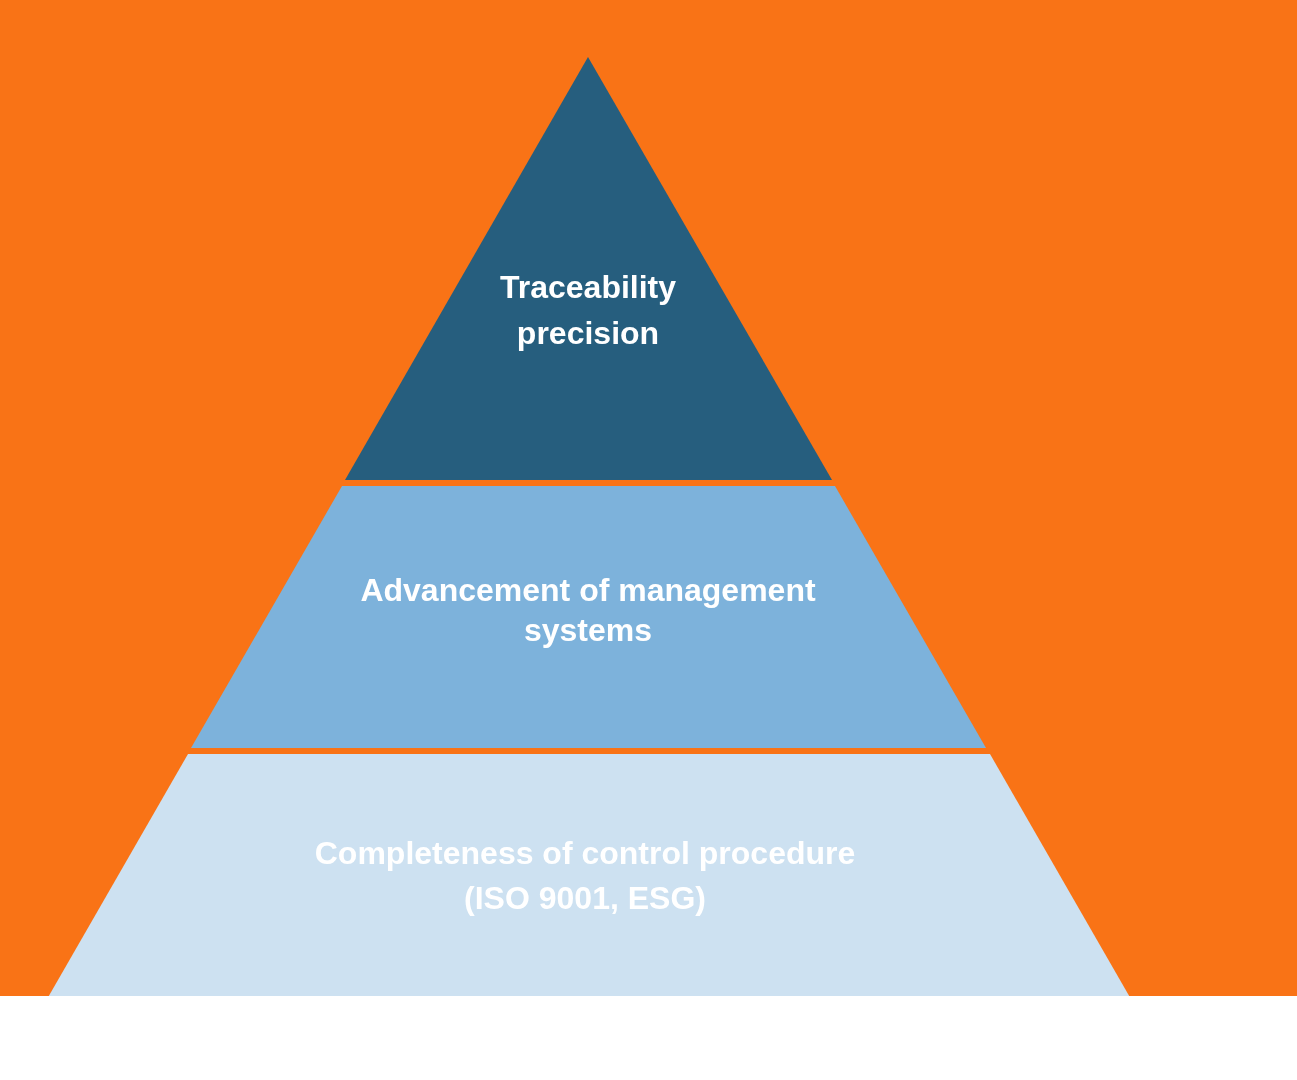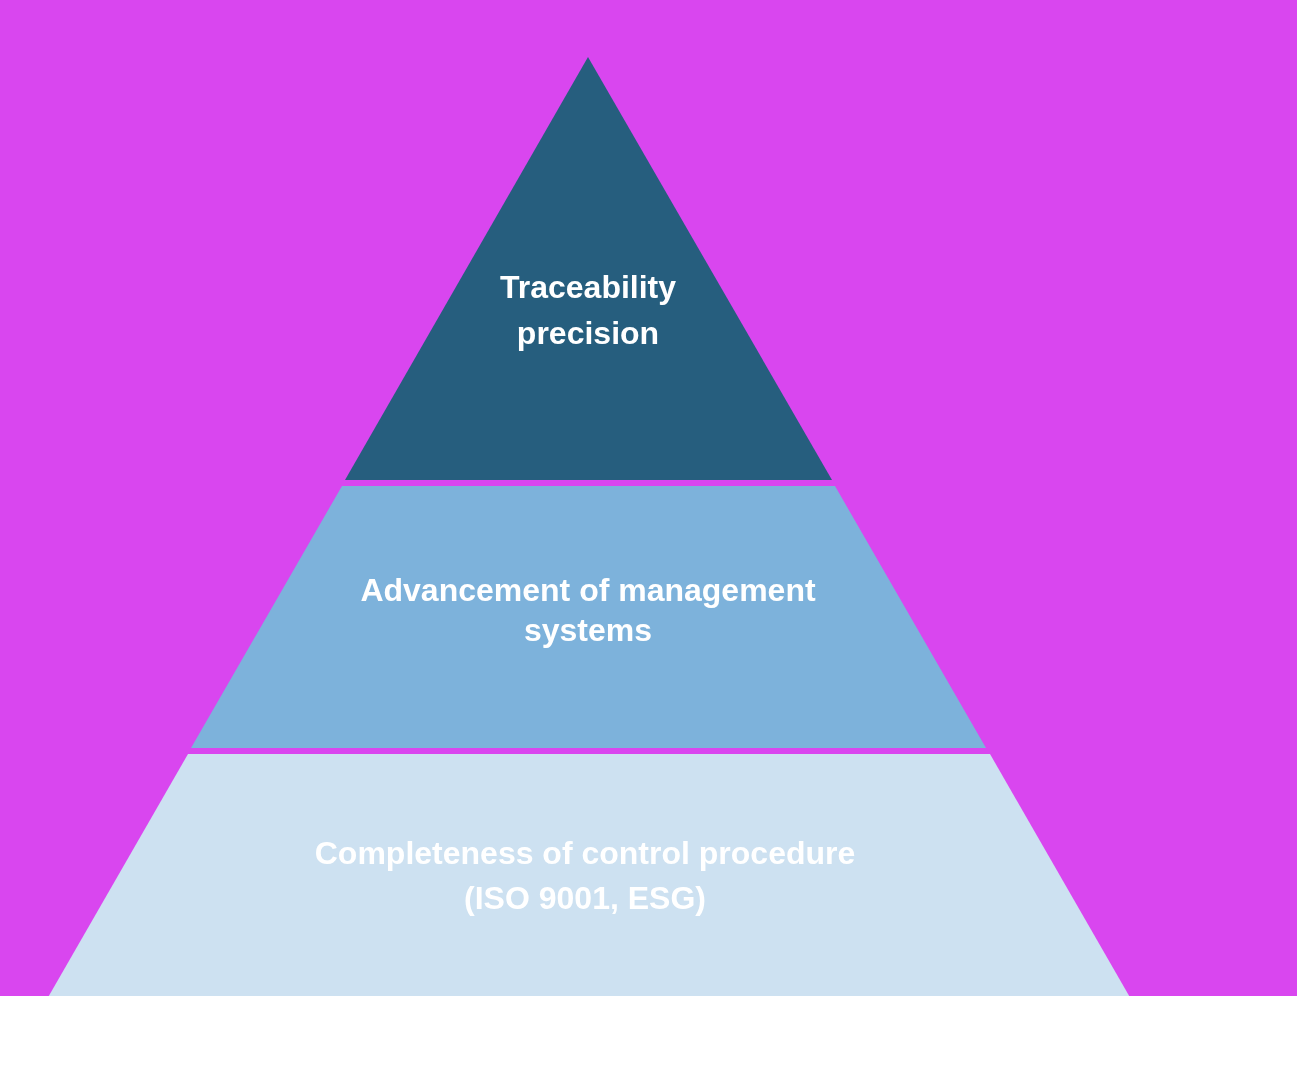--- a/index.html
+++ b/index.html
@@ -4,21 +4,21 @@
 <style>
   html, body {
     margin: 0;
     padding: 0;
     background: #ffffff;
   }
   .canvas {
     position: relative;
     width: 1297px;
     height: 996px;
-    background: #d946ef;
+    background: #f97316;
     overflow: hidden;
     font-family: "Liberation Sans", sans-serif;
   }
   .scene {
     
     filter: blur(0.5px);
   }
   .tier-label {
     font-family: "Liberation Sans", sans-serif;
     font-weight: bold;

